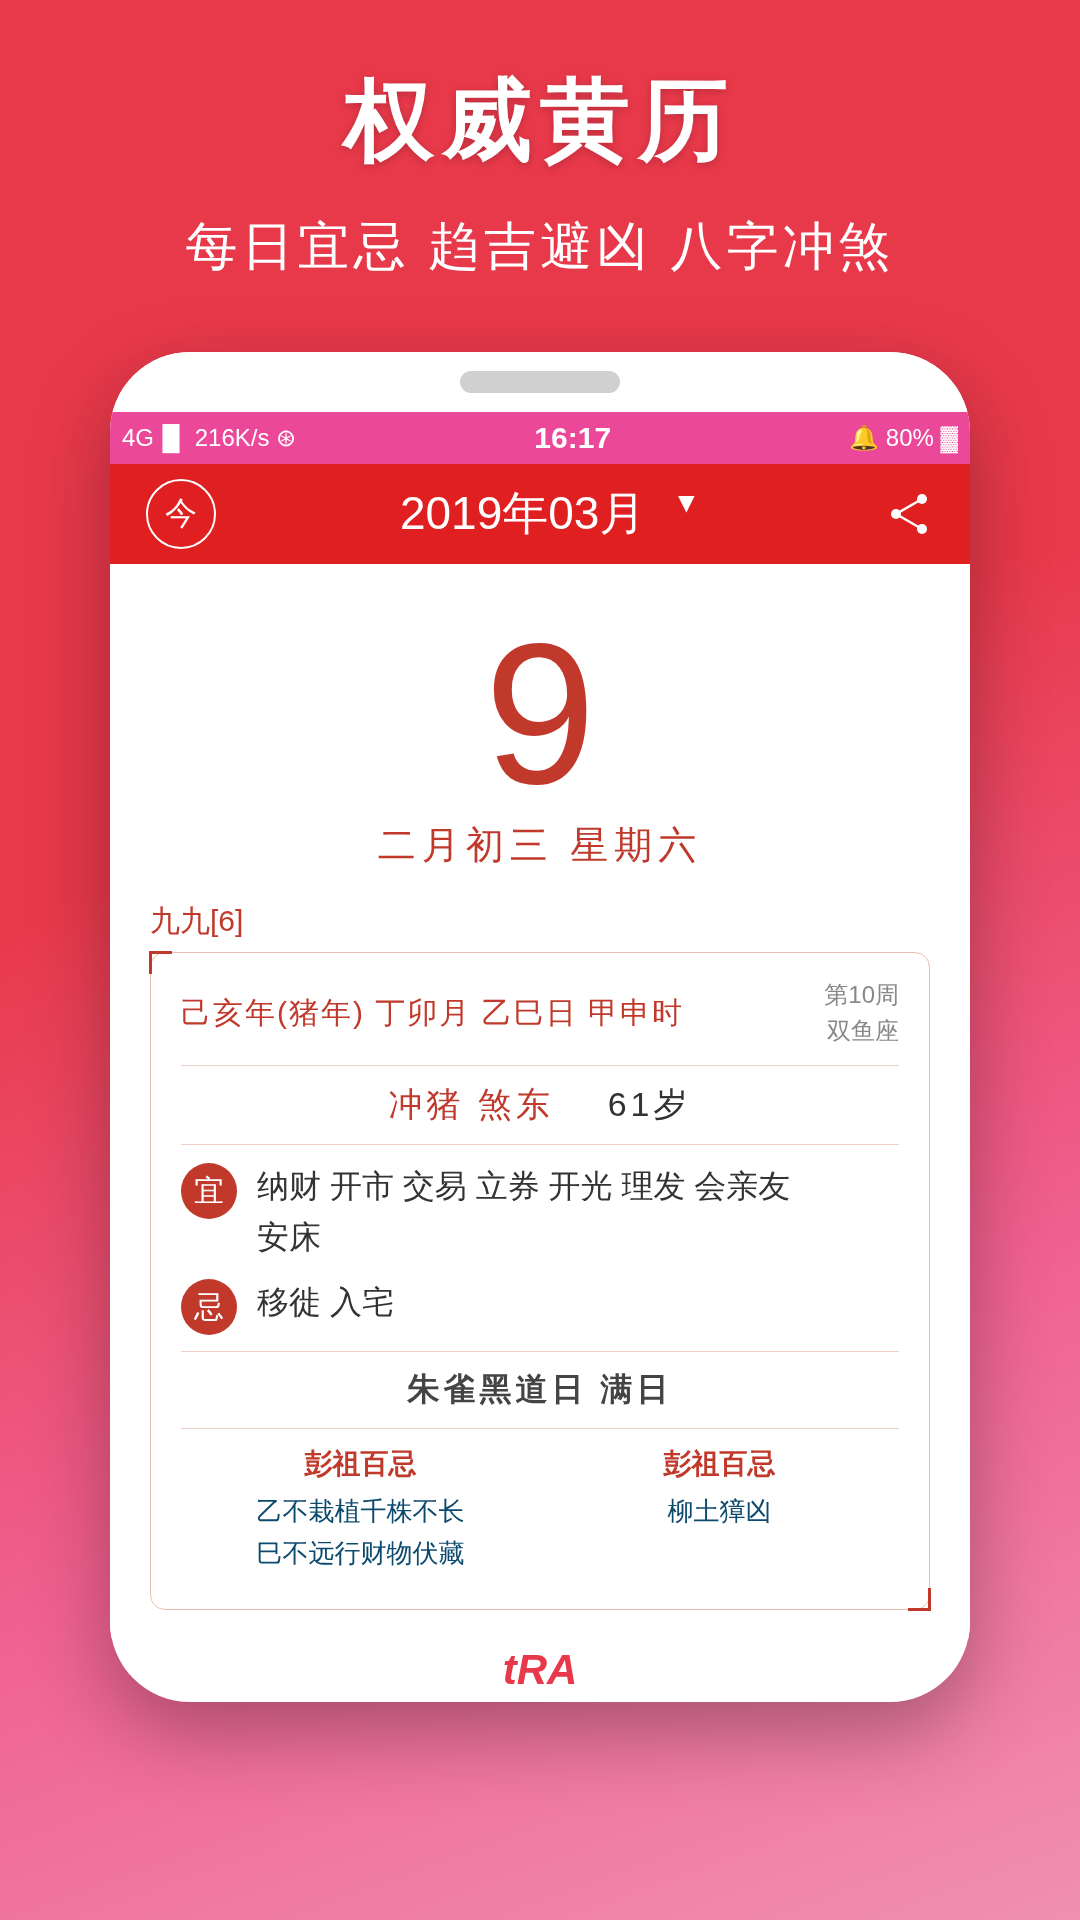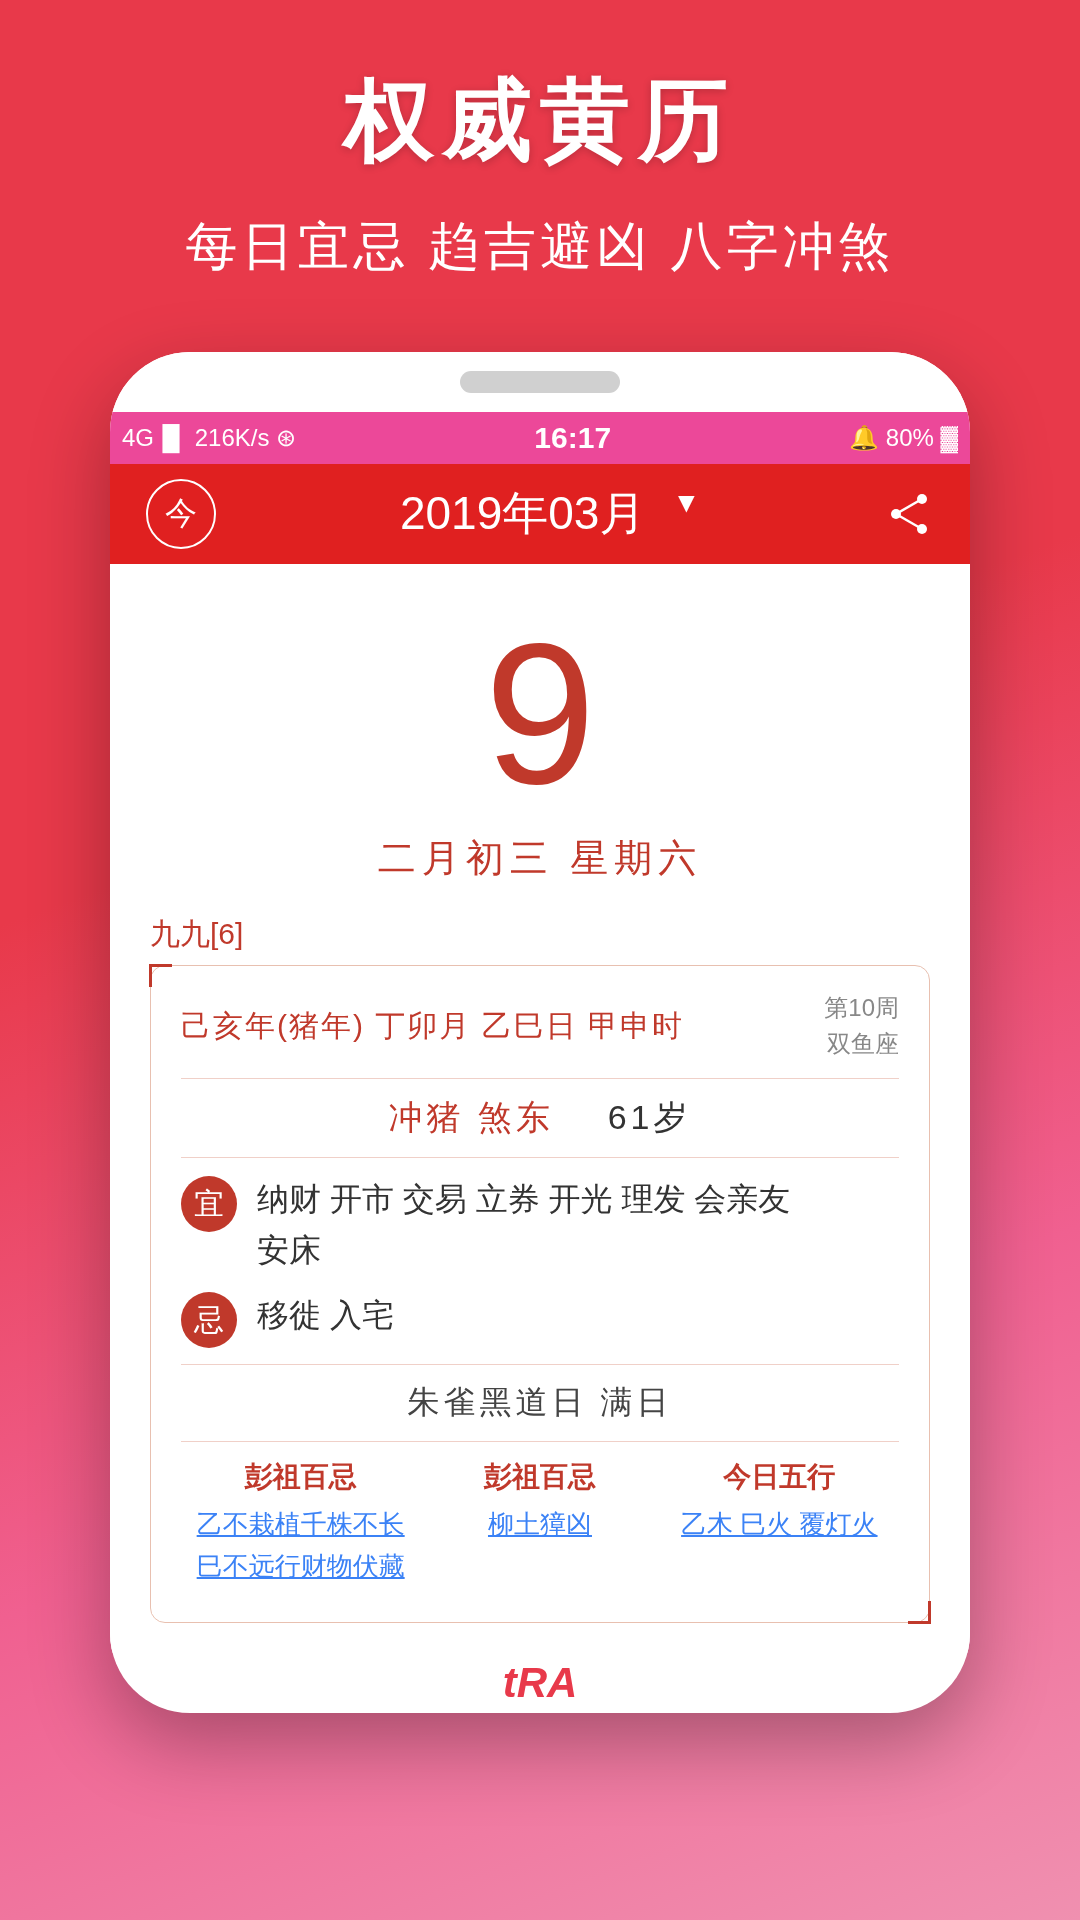--- a/index.html
+++ b/index.html
@@ -132,21 +132,21 @@
     }
     .big-date-number {
       font-size: 200px;
       font-weight: 400;
       color: #c0392b;
       line-height: 1;
     }
     .big-date-lunar {
       font-size: 38px;
       color: #c0392b;
-      margin-top: 19px;
+      margin-top: 6px;
       letter-spacing: 6px;
     }
 
     
     .nine-nine-label {
       color: #c0392b;
       font-size: 30px;
       margin: 30px 0 10px 0;
     }
 
@@ -239,43 +239,43 @@
       line-height: 1.6;
       flex: 1;
     }
 
     .special-day-row {
       text-align: center;
       font-size: 32px;
       color: #444;
       margin: 10px 0;
       letter-spacing: 4px;
+      font-weight: bold;
     }
 
     
     .three-col-row {
       display: flex;
       justify-content: space-around;
       margin: 10px 0;
     }
     .info-col {
       text-align: center;
       flex: 1;
     }
     .info-col-title {
       font-size: 28px;
       color: #c0392b;
       font-weight: 600;
       margin-bottom: 8px;
     }
     .info-col-content {
       font-size: 26px;
-      color: #3b82f6;
+      color: #0c4a6e;
       line-height: 1.6;
-      text-decoration: underline;
     }
 
     
     .five-gods-row {
       display: flex;
       justify-content: space-around;
       margin-top: 20px;
       padding-top: 16px;
       border-top: 1px solid #f0d0c8;
     }
@@ -396,24 +396,20 @@
           <div class="info-col-title">彭祖百忌</div>
           <div class="info-col-content">
             <div>乙不栽植千株不长</div>
             <div>巳不远行财物伏藏</div>
           </div>
         </div>
         <div class="info-col">
           <div class="info-col-title">彭祖百忌</div>
           <div class="info-col-content">柳土獐凶</div>
         </div>
-        <div class="info-col">
-          <div class="info-col-title">今日五行</div>
-          <div class="info-col-content">乙木 巳火 覆灯火</div>
-        </div>
       </div>
 
 
     </div>
 
   </div>
 
   <div class="bottom-area">
     <span class="tra-text">tRA</span>
   </div>

